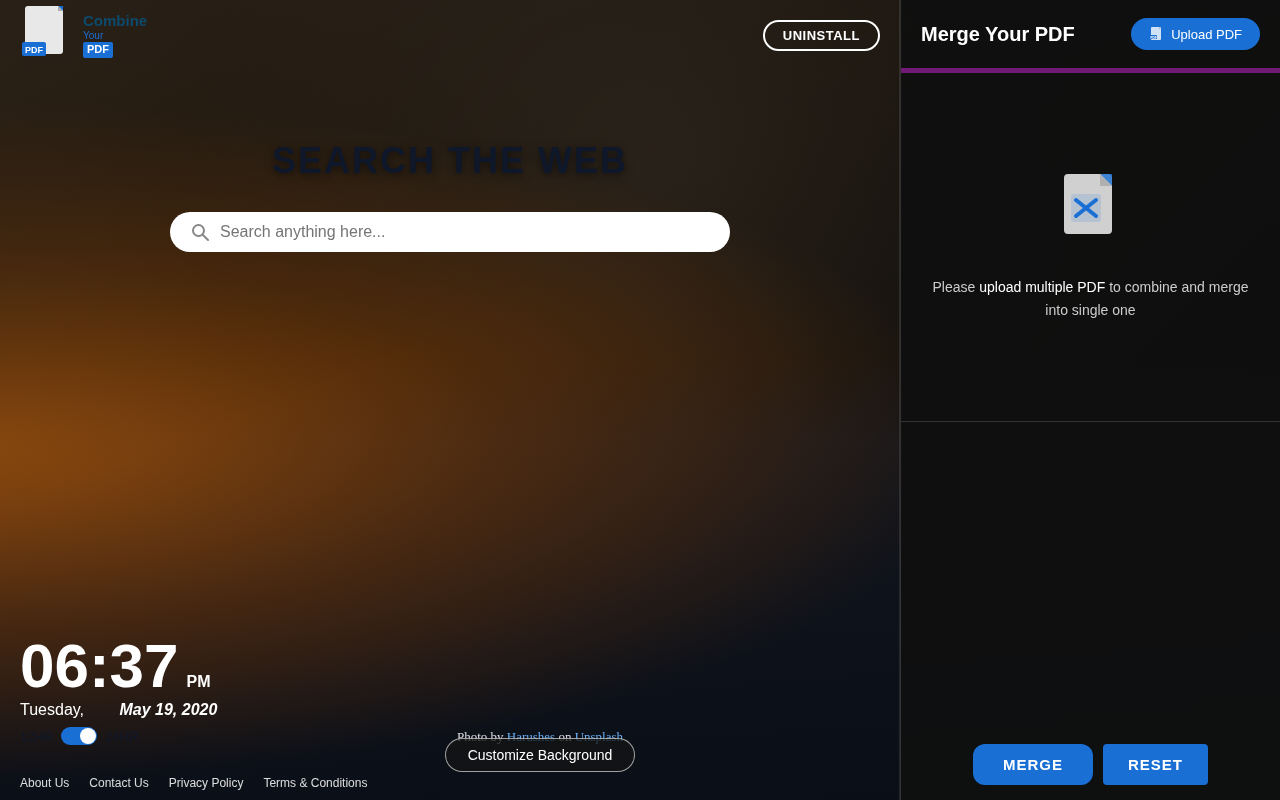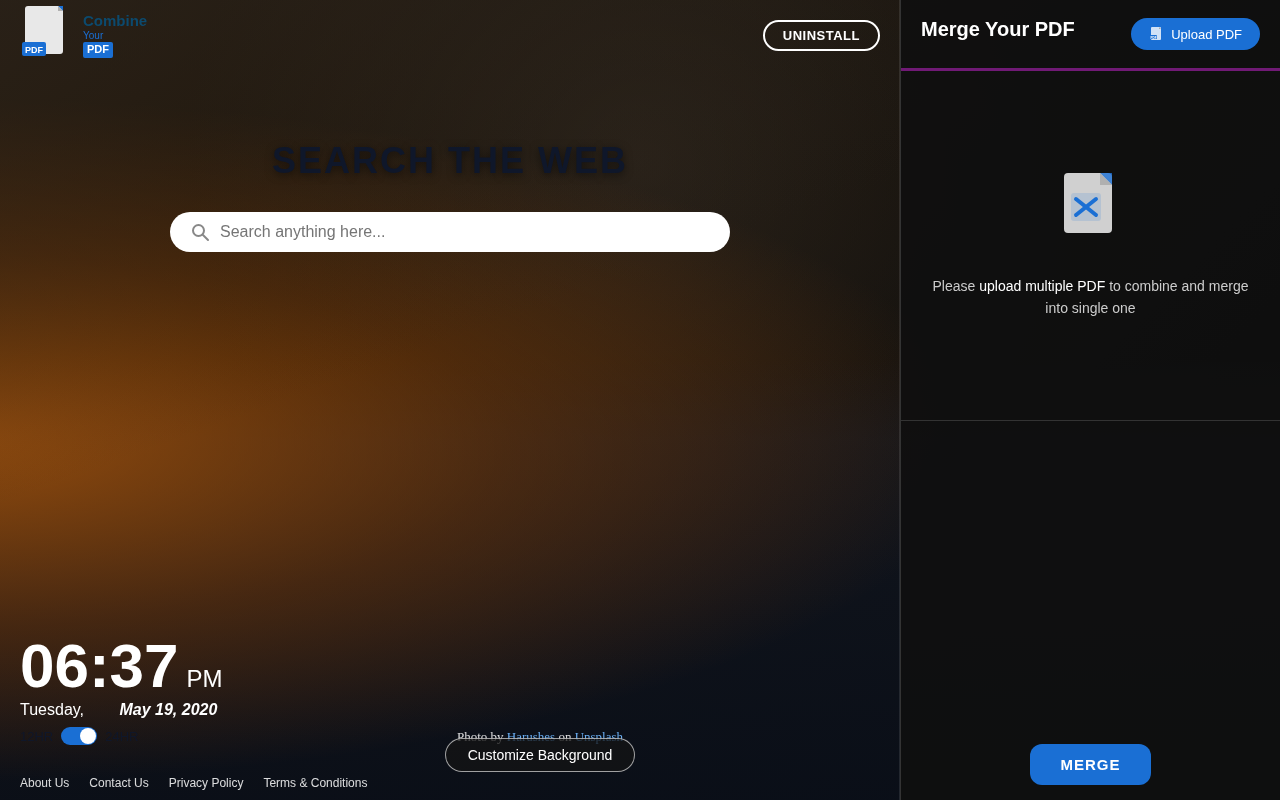--- a/index.html
+++ b/index.html
@@ -137,22 +137,22 @@
     .clock-time {
       font-size: 62px;
       font-weight: bold;
       line-height: 1;
       display: flex;
       align-items: baseline;
       gap: 8px;
     }
 
     .clock-ampm {
-      font-size: 24px;
-      font-weight: normal;
+      font-size: 16px;
+      font-weight: bold;
     }
 
     .clock-date {
       font-size: 16px;
       margin-top: 4px;
     }
 
     .clock-date-bold {
       font-weight: bold;
       font-style: italic;
@@ -252,22 +252,23 @@
       left: 200px;
       right: 400px;
       display: flex;
       justify-content: center;
       z-index: 10;
     }
 
     
     .right-panel-header {
       padding: 18px 20px;
-      border-bottom: 3px solid #701a75;
-      display: flex;
+      border-bottom: 5px solid #701a75;
+      display: flex;
+      align-items: center;
       justify-content: space-between;
     }
 
     .merge-title {
       color: white;
       font-size: 20px;
       font-weight: bold;
     }
 
     .upload-pdf-btn {
@@ -456,14 +457,15 @@
 
     <p class="upload-text">
       <span>Please </span><strong>upload multiple PDF</strong><span> to combine and merge into single one</span>
     </p>
   </div>
 
   <div style="flex:1;"></div>
 
   <div class="right-panel-footer">
     <button class="merge-btn">MERGE</button>
+    <button class="reset-btn">RESET</button>
   </div>
 </div>
 
 </body></html>

